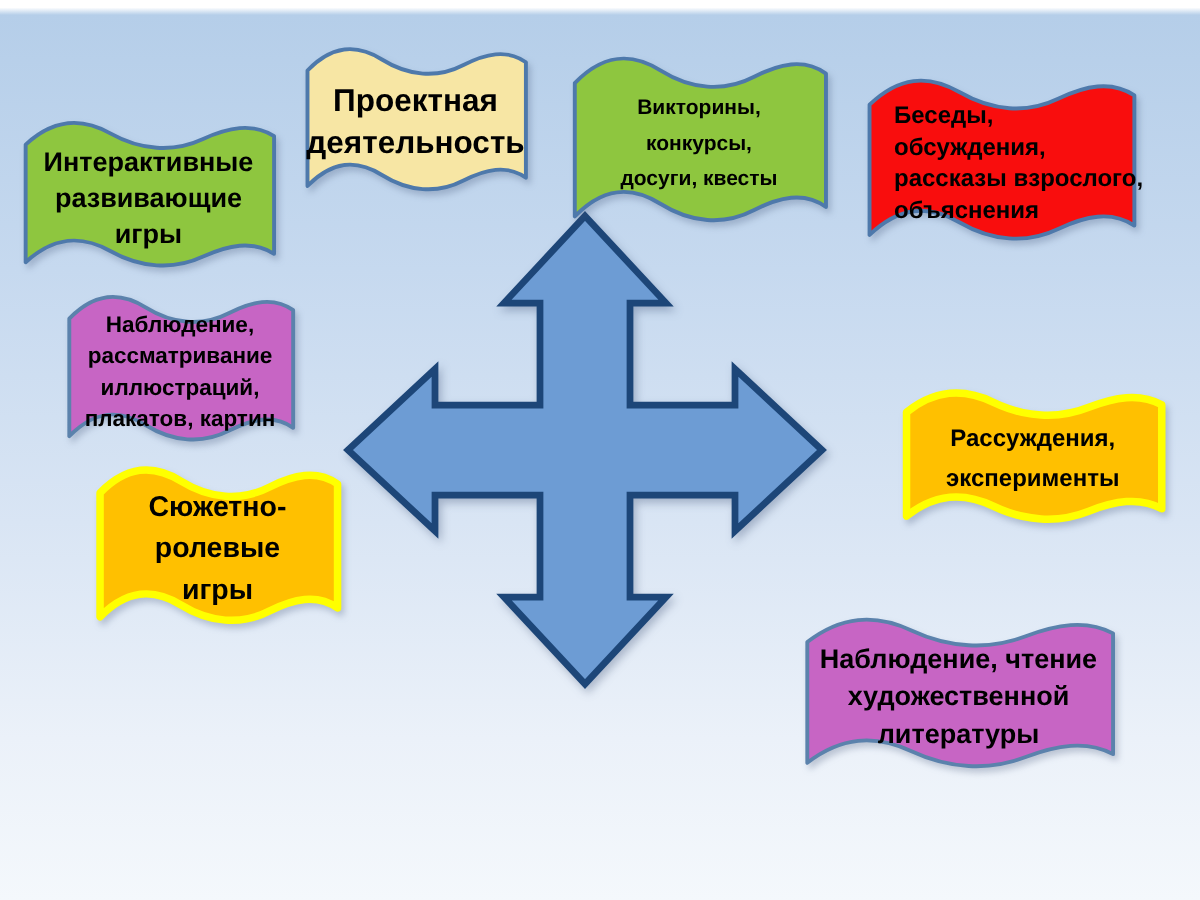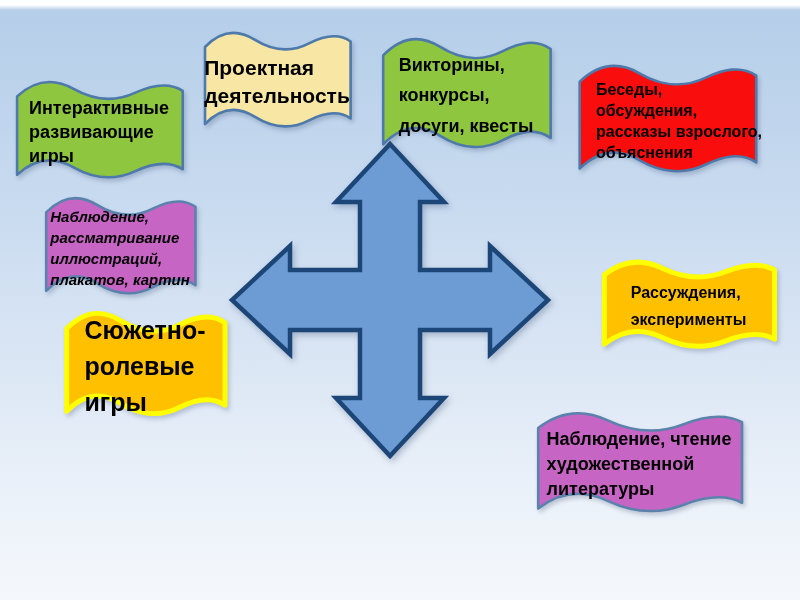--- a/index.html
+++ b/index.html
@@ -21,34 +21,34 @@
     position:absolute;left:0;top:0;width:100%;height:100%;
     overflow:visible;
     filter:drop-shadow(2px 3px 2px rgba(60,80,115,0.28));
   }
   .banner svg path{stroke-width:2.6px;stroke-linejoin:round;}
   .banner.thick svg path{stroke-width:5px;}
   .banner.medium svg path{stroke-width:3.5px;}
   .btext{
     position:relative;width:100%;height:100%;
     display:flex;align-items:center;justify-content:center;
-    text-align:left;white-space:pre-line;
+    text-align:center;white-space:pre-line;
     font-weight:bold;color:#000;line-height:1.35;
     padding-top:4px;box-sizing:border-box;
   }
   
   .b-interactive{left:8px;top:74px;width:182px;height:112px;font-size:18px;}
   .b-project{left:197px;top:25px;width:160px;height:110px;font-size:21px;}
-  .b-quizzes{left:374px;top:30px;width:184px;height:127px;font-size:18px;}
+  .b-quizzes{left:374px;top:30px;width:184px;height:127px;font-size:14px;}
   .b-quizzes .btext{line-height:1.7;}
-  .b-talks{left:570px;top:57px;width:194px;height:124px;font-size:16px;}
+  .b-talks{left:570px;top:45px;width:194px;height:124px;font-size:16px;}
   .b-talks .btext{justify-content:flex-start;text-align:left;padding-left:26px;line-height:1.32;}
   .b-observe{left:38px;top:190px;width:164px;height:112px;font-size:15px;}
-  .b-observe .btext{line-height:1.4;font-style:italic;}
-  .b-roleplay{left:58px;top:305px;width:174px;height:118px;font-size:25px;}
+  .b-observe .btext{line-height:1.4;}
+  .b-roleplay{left:58px;top:305px;width:174px;height:118px;font-size:19px;}
   .b-roleplay .btext{line-height:1.45;}
   .b-research{left:595px;top:255px;width:187px;height:99px;font-size:16px;}
   .b-research .btext{line-height:1.65;}
   .b-reading{left:527px;top:405px;width:224px;height:115px;font-size:18px;}
   .b-reading .btext{line-height:1.4;}
   .b-cartoons{left:45px;top:443px;width:202px;height:136px;font-size:17px;}
   .b-didactic{left:262px;top:451px;width:226px;height:118px;font-size:18px;}
   .b-didactic .btext{line-height:1.3;}
   
   #center-arrow{

